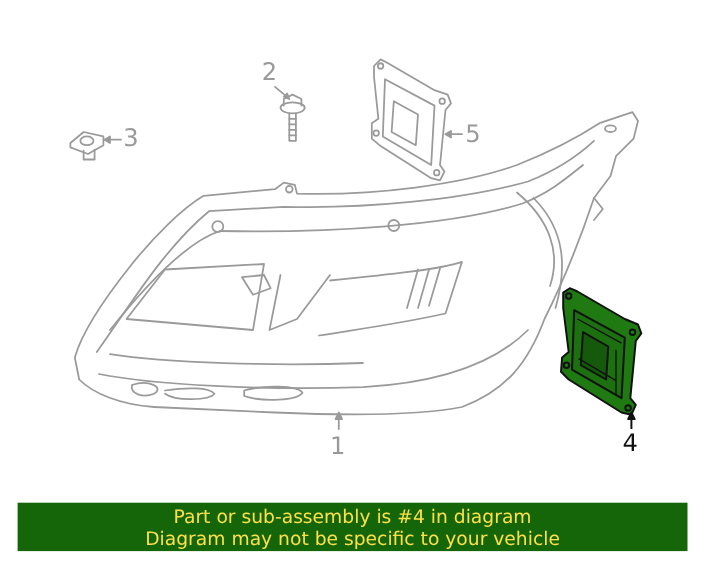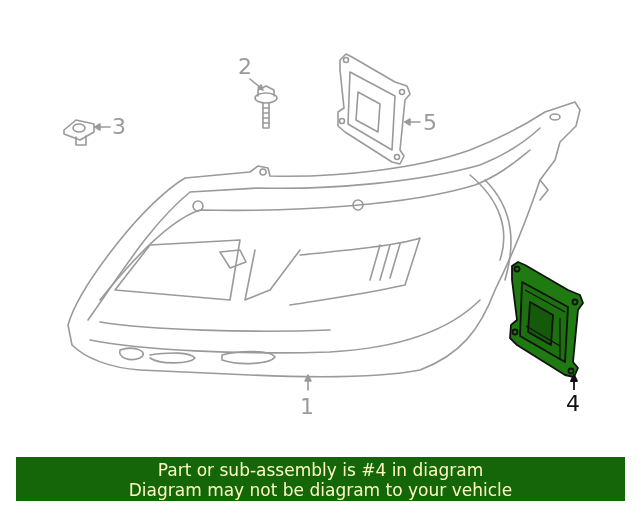--- a/index.html
+++ b/index.html
@@ -1,21 +1,21 @@
 <!DOCTYPE html>
 <html><head>
 <meta charset="utf-8">
 <style>
   html,body{margin:0;padding:0;background:#fff;}
   body{width:640px;height:512px;position:relative;overflow:hidden;font-family:"DejaVu Sans",sans-serif;}
   #diagram{position:absolute;left:0;top:0;width:640px;height:512px;}
   .callout{position:absolute;font-family:"DejaVu Sans",sans-serif;font-size:22px;line-height:22px;}
   .callout.dim{color:#9a9a9a;}
   .callout.hl{color:#111;}
-  #banner{position:absolute;left:16px;top:457px;width:609px;height:44px;background:#156609;color:#fef9c3;
+  #banner{position:absolute;left:16px;top:457px;width:609px;height:44px;background:#156609;color:#fde047;
     text-align:center;font-size:17px;line-height:20px;padding-top:3px;box-sizing:border-box;}
   #banner div{white-space:nowrap;}
 </style>
 </head>
 <body>
 
 <svg id="diagram" viewBox="0 0 640 512" xmlns="http://www.w3.org/2000/svg">
   <g fill="none" stroke="#9a9a9a" stroke-width="1.6" stroke-linecap="round" stroke-linejoin="round">
 
     <g>
@@ -92,14 +92,14 @@
 </svg>
 
 <div class="callout dim" style="left:300px;top:396px;">1</div>
 <div class="callout dim" style="left:238px;top:56px;">2</div>
 <div class="callout dim" style="left:112px;top:116px;">3</div>
 <div class="callout hl" style="left:566px;top:393px;">4</div>
 <div class="callout dim" style="left:423px;top:112px;">5</div>
 
 <div id="banner">
   <div>Part or sub-assembly is #4 in diagram</div>
-  <div>Diagram may not be diagram to your vehicle</div>
+  <div>Diagram may not be specific to your vehicle</div>
 </div>
 
 </body></html>

